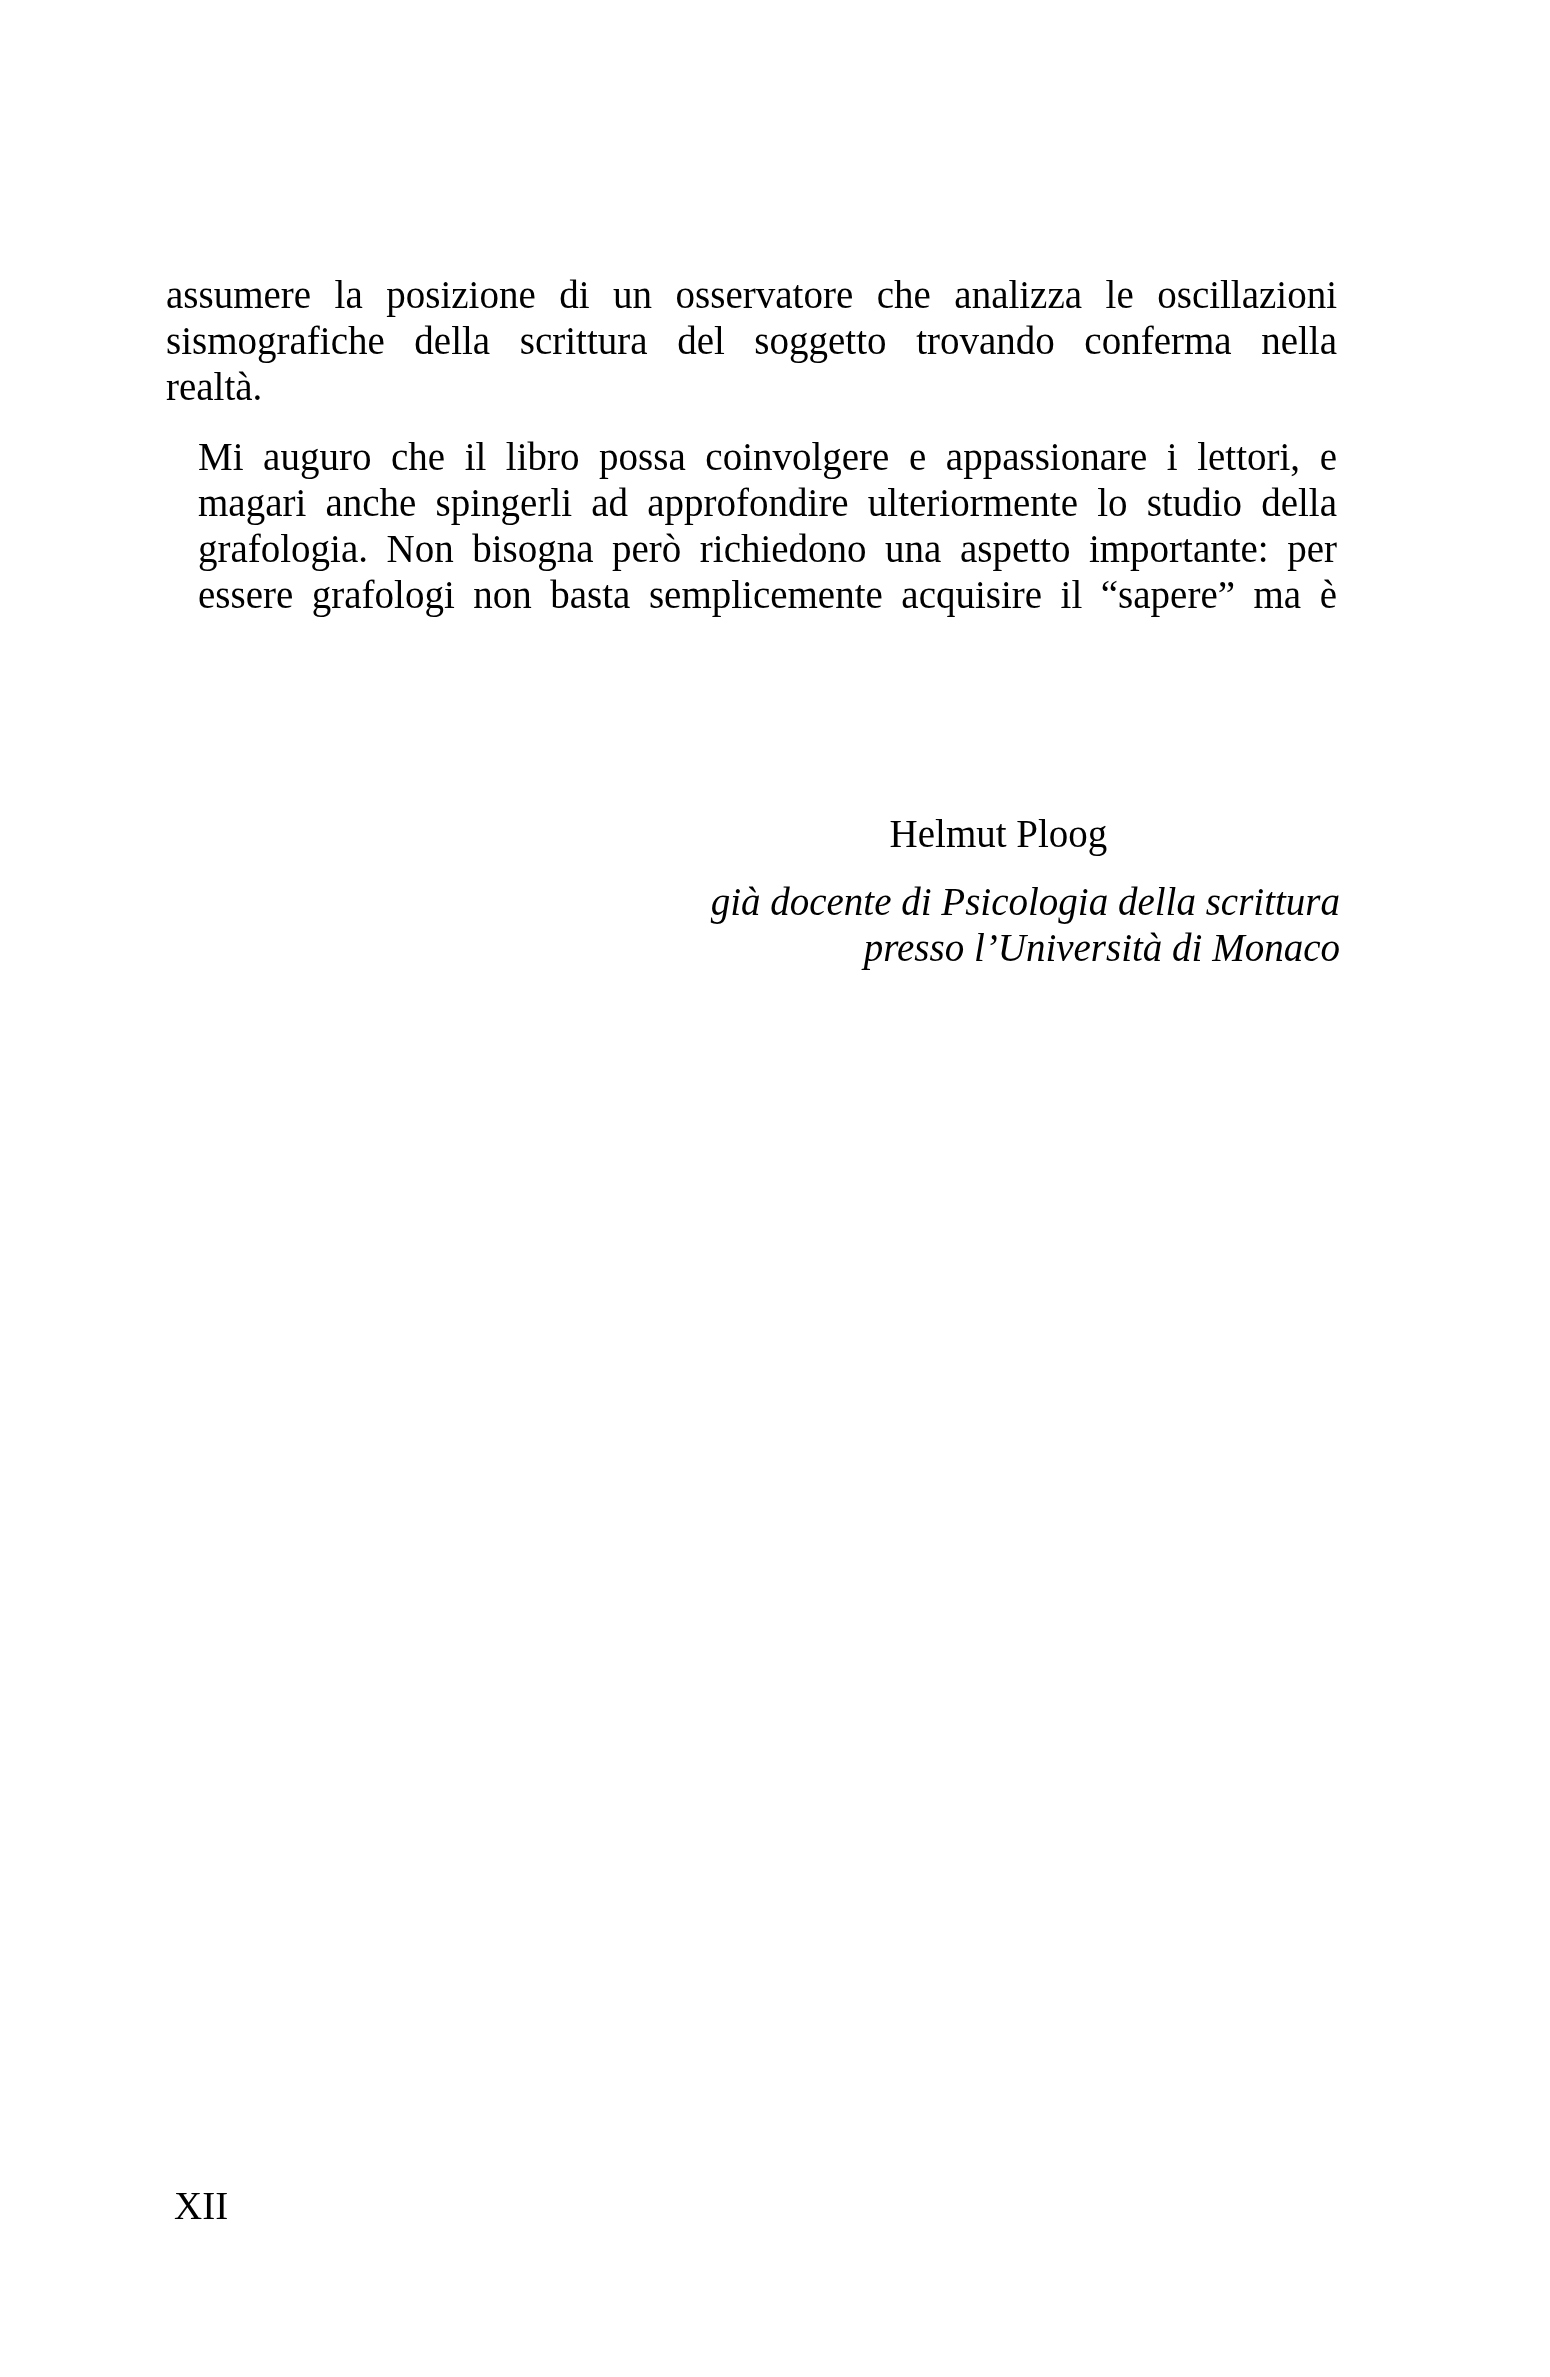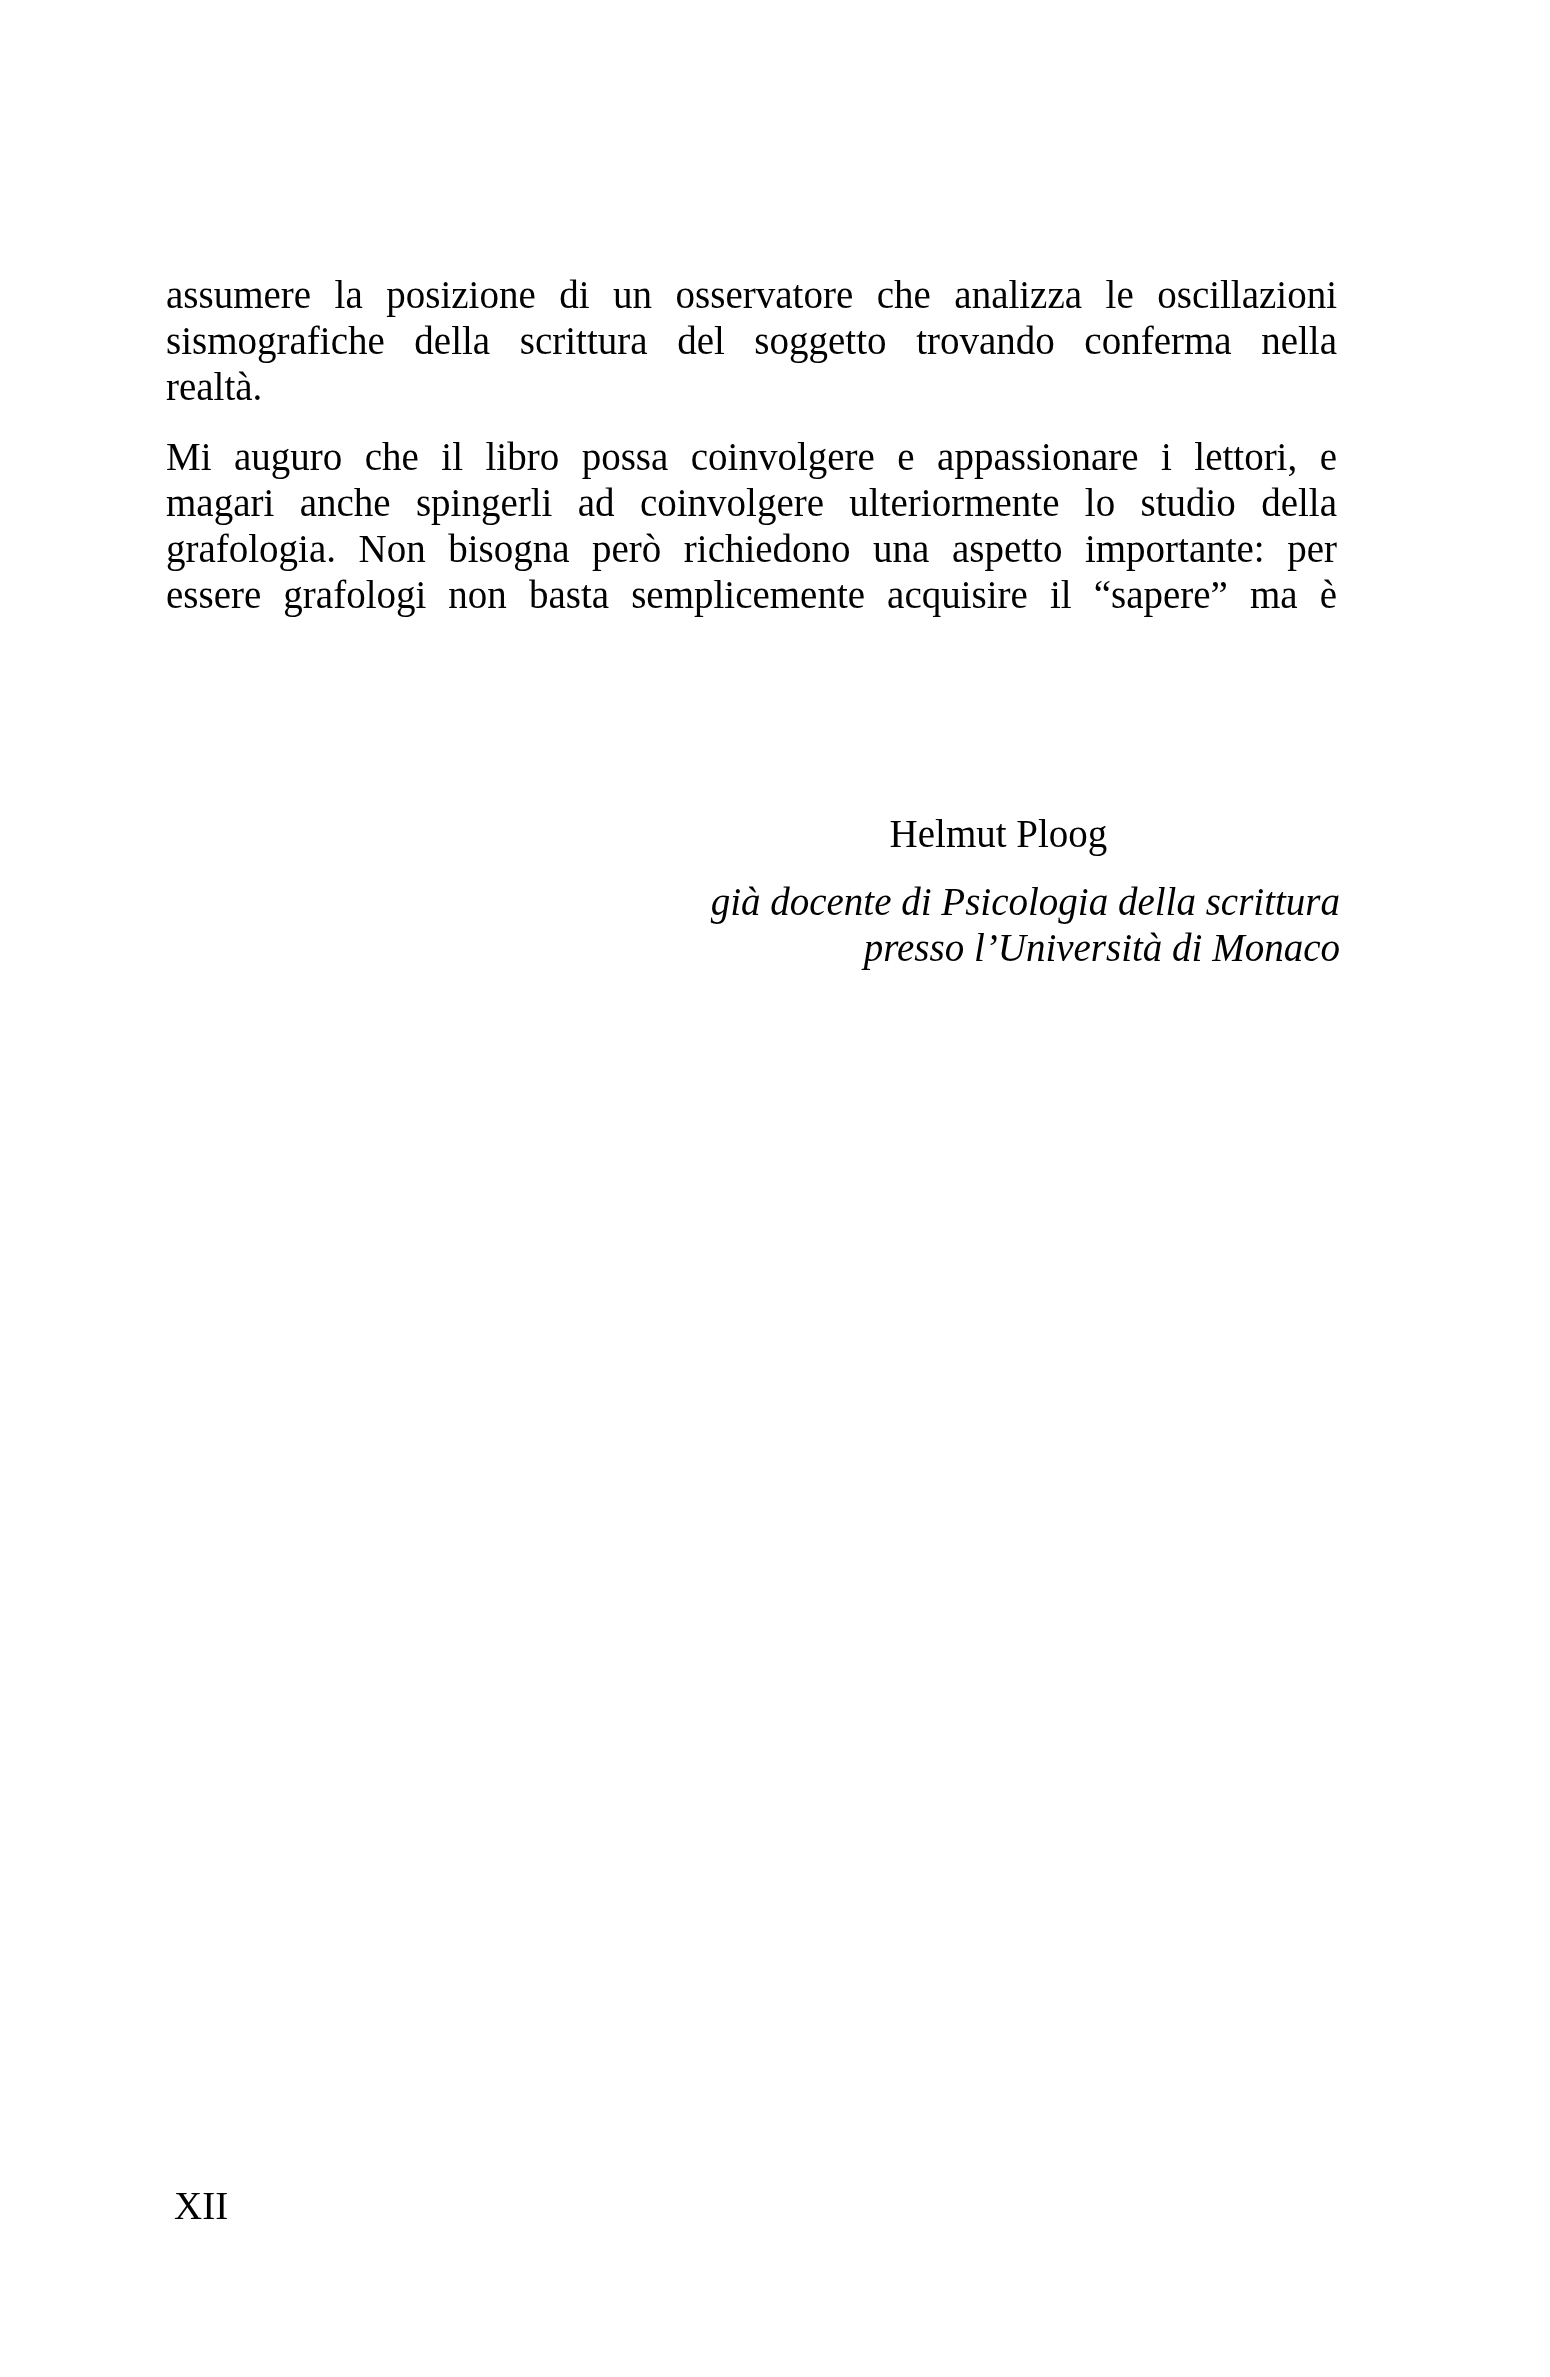--- a/index.html
+++ b/index.html
@@ -18,21 +18,21 @@
   }
   .text-block {
     position: absolute;
     left: 166px;
     top: 272px;
     width: 1171px;
     font-size: 39px;
     line-height: 46px;
   }
   .para { margin: 0; }
-  .para + .para { margin-top: 23.6px; }
+  .para + .para { margin-top: 23.6px; margin-left: 32px; }
   .para .line {
     text-align: justify;
     text-align-last: justify;
     white-space: nowrap;
   }
   .para .line.last {
     text-align-last: left;
   }
   .signature {
     position: absolute;
@@ -65,21 +65,21 @@
 <div class="page">
 
   <div class="text-block">
     <div class="para">
         <div class="line">assumere la posizione di un osservatore che analizza le oscillazioni</div>
         <div class="line">sismografiche della scrittura del soggetto trovando conferma nella</div>
         <div class="line last">realtà.</div>
       </div>
     <div class="para">
         <div class="line">Mi auguro che il libro possa coinvolgere e appassionare i lettori, e</div>
-        <div class="line">magari anche spingerli ad coinvolgere ulteriormente lo studio della</div>
+        <div class="line">magari anche spingerli ad approfondire ulteriormente lo studio della</div>
         <div class="line">grafologia. Non bisogna però richiedono una aspetto importante: per</div>
         <div class="line">essere grafologi non basta semplicemente acquisire il “sapere” ma è</div>
       </div>
   </div>
 
   <div class="signature">
     <div class="sig-name">Helmut Ploog</div>
     <div class="sig-role">
         <div class="line">già docente di Psicologia della scrittura</div>
         <div class="line last">presso l’Università di Monaco</div>

